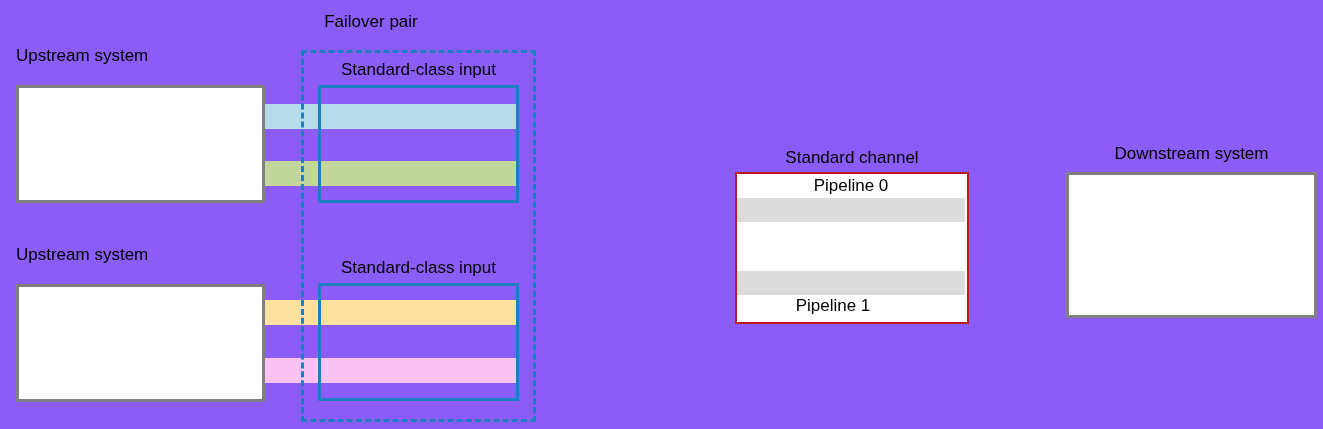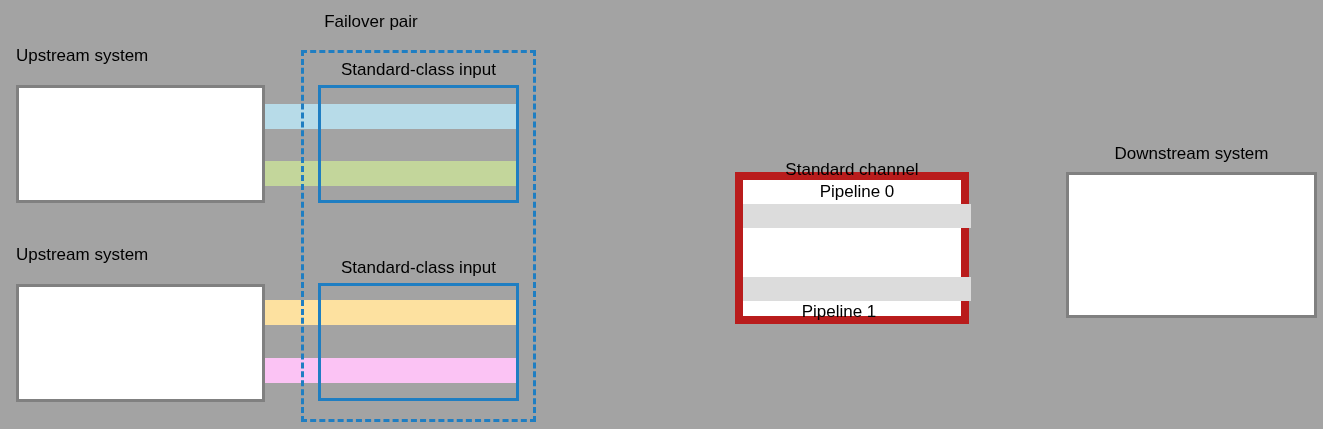--- a/index.html
+++ b/index.html
@@ -4,21 +4,21 @@
 <style>
   html, body {
     margin: 0;
     padding: 0;
     background: #ffffff;
   }
   #canvas {
     position: relative;
     width: 1323px;
     height: 429px;
-    background: #a3a3a3;
+    background: #8b5cf6;
     font-family: "Liberation Sans", "DejaVu Sans", sans-serif;
     overflow: hidden;
   }
   .label {
     position: absolute;
     color: #000000;
     font-size: 17px;
     line-height: 20px;
     white-space: nowrap;
   }
@@ -30,21 +30,21 @@
     box-sizing: border-box;
     background: #ffffff;
   }
   .box-gray {
     border: 3px solid #808080;
   }
   .box-blue {
     border: 3px solid #1f7ec2;
   }
   .box-orange {
-    border: 8px solid #b91c1c;
+    border: 2px solid #b91c1c;
   }
   .box-dashed {
     border: 3px dashed #1f7ec2;
     background: transparent;
   }
   .band {
     position: absolute;
   }
   
   .layer-band   { z-index: 3; }
@@ -78,21 +78,21 @@
   <div class="band layer-band" style="left:265px; top:358px; width:254px; height:25px; background:#fbc3f4;"></div>
 
   <div class="label label-center layer-label" style="left:318px; top:60px; width:201px;">Standard-class input</div>
 
   <div class="box box-blue layer-box" style="left:318px; top:85px; width:201px; height:118px; background:transparent;"></div>
 
   <div class="label label-center layer-label" style="left:318px; top:258px; width:201px;">Standard-class input</div>
 
   <div class="box box-blue layer-box" style="left:318px; top:283px; width:201px; height:118px; background:transparent;"></div>
 
-  <div class="label label-center layer-label" style="left:735px; top:160px; width:234px;">Standard channel</div>
+  <div class="label label-center layer-label" style="left:735px; top:148px; width:234px;">Standard channel</div>
 
   <div class="box box-orange layer-box" style="left:735px; top:172px; width:234px; height:152px;">
 
     <div class="band" style="position:absolute; left:0px; top:24px; width:228px; height:24px; background:#dcdcdc;"></div>
 
     <div class="band" style="position:absolute; left:0px; top:97px; width:228px; height:24px; background:#dcdcdc;"></div>
 
     <div class="label label-center" style="position:absolute; left:0px; top:2px; width:228px;">Pipeline 0</div>
 
     <div class="label label-center" style="position:absolute; left:0px; top:122px; width:192px;">Pipeline 1</div>

